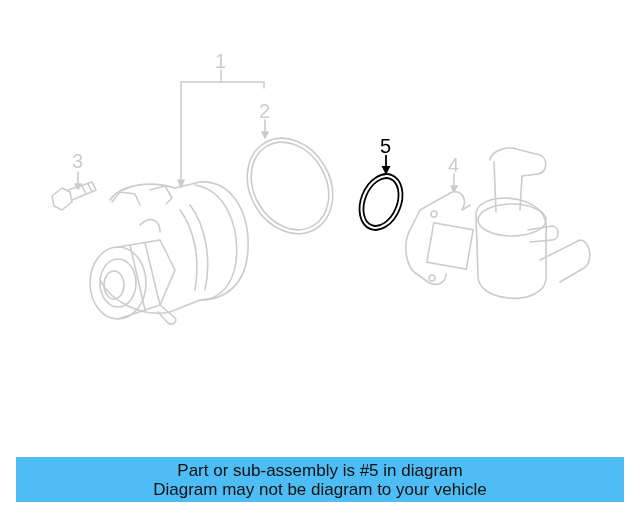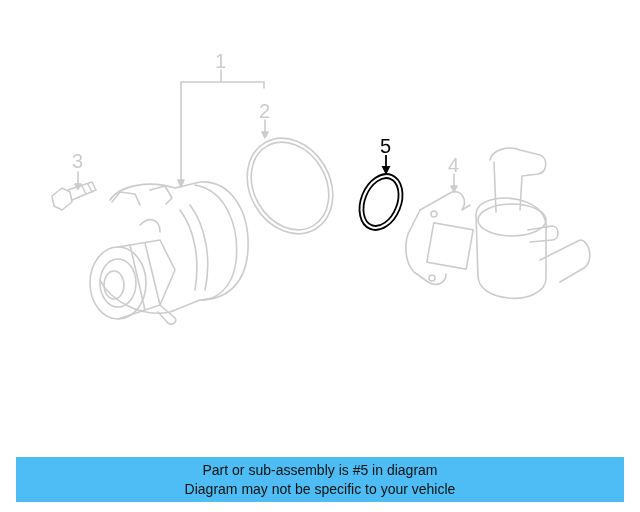--- a/index.html
+++ b/index.html
@@ -1,19 +1,19 @@
 <!DOCTYPE html>
 <html><head>
 <meta charset="utf-8">
 <style>
   html, body { margin:0; padding:0; background:#ffffff; }
   body { width:640px; height:512px; position:relative; overflow:hidden; font-family:"Liberation Sans", sans-serif; }
   #diagram { position:absolute; left:0; top:0; width:640px; height:440px; }
   .callout { font-family:"Liberation Sans", sans-serif; font-size:20px; }
-  #banner { position:absolute; left:16px; top:457px; width:608px; height:45px; background:#4fbdf5; text-align:center; color:#111; font-size:14px; line-height:19px; padding-top:4px; box-sizing:border-box; }
+  #banner { position:absolute; left:16px; top:457px; width:608px; height:45px; background:#4fbdf5; text-align:center; color:#111; font-size:17px; line-height:19px; padding-top:4px; box-sizing:border-box; }
 </style>
 </head>
 <body>
 
 <svg id="diagram" viewBox="0 0 640 440" xmlns="http://www.w3.org/2000/svg">
   <g fill="none" stroke="#cccccc" stroke-width="1.6" stroke-linecap="round" stroke-linejoin="round">
 
     <g>
       <line x1="221" y1="70" x2="221" y2="82"></line>
       <polyline points="181,187 181,82 264,82 264,88"></polyline>
@@ -86,14 +86,14 @@
 
   <text class="callout" x="215" y="68" fill="#cccccc">1</text>
   <text class="callout" x="259" y="118" fill="#cccccc">2</text>
   <text class="callout" x="72" y="168" fill="#cccccc">3</text>
   <text class="callout" x="448" y="172" fill="#cccccc">4</text>
   <text class="callout" x="380" y="153" fill="#000000">5</text>
 </svg>
 
 <div id="banner">
   <div>Part or sub-assembly is #5 in diagram</div>
-  <div>Diagram may not be specific to your vehicle</div>
+  <div>Diagram may not be diagram to your vehicle</div>
 </div>
 
 </body></html>

